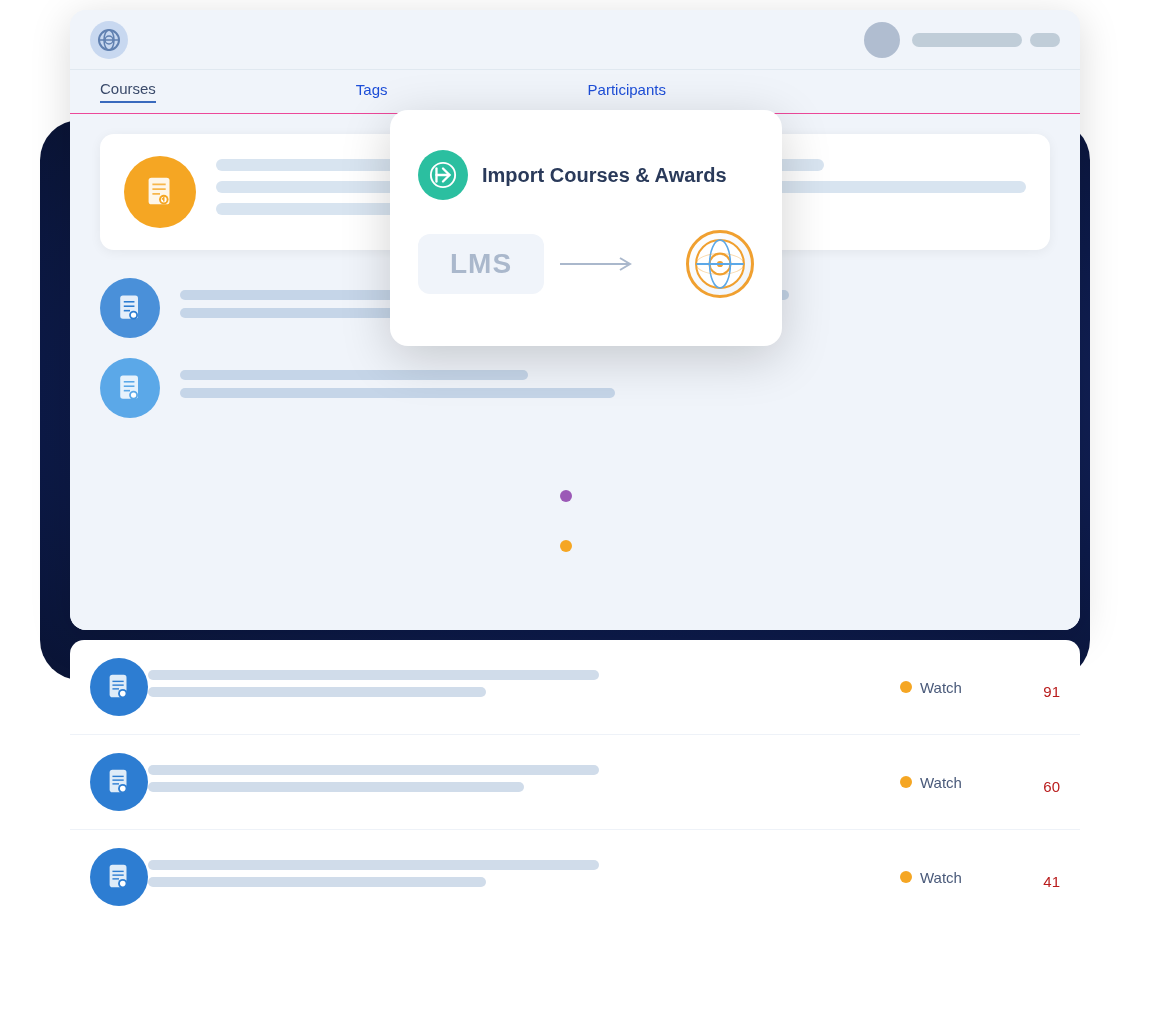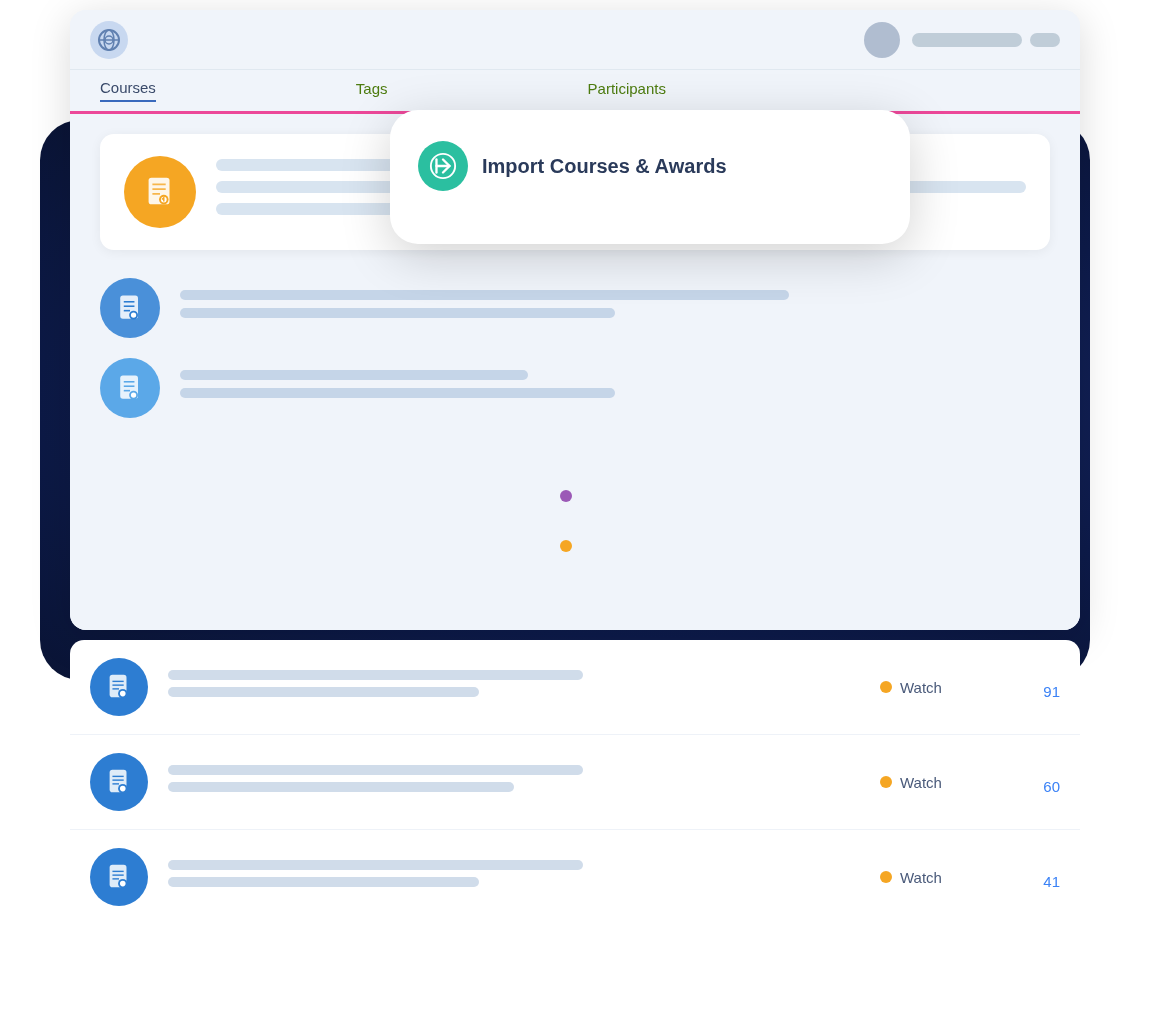--- a/index.html
+++ b/index.html
@@ -78,28 +78,28 @@
       background: #c0cdd8;
       border-radius: 7px;
       margin-left: 8px;
     }
 
     
     .nav-tabs {
       display: flex;
       padding: 0 30px;
       background: #f0f4fa;
-      border-bottom: 3px solid #ec4899;
+      border-bottom: 1px solid #ec4899;
       height: 44px;
       align-items: center;
       gap: 200px;
     }
     .nav-tab {
       font-size: 15px;
-      color: #4d7c0f;
+      color: #1d4ed8;
       cursor: pointer;
       padding-bottom: 4px;
     }
     .nav-tab.active {
       color: #3a4a6a;
       border-bottom: 2px solid #3a6abd;
     }
 
     
     .content-area {
@@ -171,24 +171,24 @@
     }
     .row-line.w70 { width: 70%; }
     .row-line.w50 { width: 50%; }
     .row-line.w40 { width: 40%; }
 
     
     .import-modal {
       position: absolute;
       top: 110px;
       left: 390px;
-      width: 520px;
+      width: 392px;
       background: #fff;
-      border-radius: 28px;
-      padding: 31px 28px;
+      border-radius: 18px;
+      padding: 40px 28px;
       box-shadow: 0 12px 50px rgba(0,0,0,0.18);
       z-index: 10;
     }
     .import-header {
       display: flex;
       align-items: center;
       gap: 14px;
       margin-bottom: 22px;
     }
     .import-icon-circle {
@@ -246,21 +246,20 @@
       left: 70px;
       width: 1010px;
       z-index: 5;
     }
     .list-item-row {
       display: flex;
       align-items: center;
       padding: 18px 20px;
       border-bottom: 1px solid #eef2f8;
       background: #fff;
-      gap: 20px;
     }
     .list-item-row:first-child { border-radius: 14px 14px 0 0; }
     .list-item-row:last-child { border-radius: 0 0 14px 14px; border-bottom: none; }
 
     .list-icon-circle {
       width: 58px;
       height: 58px;
       border-radius: 50%;
       background: #2d7dd2;
       display: flex;
@@ -293,21 +292,21 @@
       border-radius: 50%;
       background: #f5a623;
       flex-shrink: 0;
     }
     .tag-label {
       font-size: 15px;
       color: #4a5a7a;
     }
     .list-count {
       font-size: 15px;
-      color: #3b82f6;
+      color: #b91c1c;
       min-width: 40px;
       text-align: right;
       margin-top: 8px;
     }
 
     
     .deco-dot {
       position: absolute;
       border-radius: 50%;
       z-index: 6;
@@ -409,20 +408,39 @@
     <div class="import-icon-circle">
       <svg viewBox="0 0 30 30" fill="none" width="28" height="28">
         <circle cx="15" cy="15" r="13" stroke="white" stroke-width="2"></circle>
         <path d="M8 15 L22 15" stroke="white" stroke-width="2.5" stroke-linecap="round"></path>
         <path d="M15 8 L22 15 L15 22" stroke="white" stroke-width="2.5" stroke-linecap="round" stroke-linejoin="round"></path>
         <path d="M8 8 L8 22" stroke="white" stroke-width="2.5" stroke-linecap="round"></path>
       </svg>
     </div>
     <span class="import-title">Import Courses &amp; Awards</span>
   </div>
+  <div class="import-flow">
+    <div class="lms-box">LMS</div>
+    <div class="arrow-line">
+      <svg viewBox="0 0 80 20" width="80" height="20">
+        <line x1="0" y1="10" x2="70" y2="10" stroke="#aab8cc" stroke-width="2"></line>
+        <polyline points="60,4 70,10 60,16" fill="none" stroke="#aab8cc" stroke-width="2"></polyline>
+      </svg>
+    </div>
+    <div class="target-circle">
+      <svg viewBox="0 0 50 50" width="52" height="52">
+        <circle cx="25" cy="25" r="23" fill="white" stroke="#f0a030" stroke-width="2"></circle>
+        <circle cx="25" cy="25" r="10" stroke="#f0a030" stroke-width="2" fill="none"></circle>
+        <circle cx="25" cy="25" r="3" fill="#f0a030"></circle>
+        <line x1="2" y1="25" x2="48" y2="25" stroke="#5ba8e8" stroke-width="2"></line>
+        <ellipse cx="25" cy="25" rx="10" ry="23" stroke="#5ba8e8" stroke-width="1.5" fill="none"></ellipse>
+        <ellipse cx="25" cy="25" rx="23" ry="10" stroke="#f0a030" stroke-width="1" fill="none" opacity="0.4"></ellipse>
+      </svg>
+    </div>
+  </div>
 </div>
 
 <div class="deco-dot purple" style="width:12px;height:12px;top:490px;left:560px;"></div>
 <div class="deco-dot orange" style="width:12px;height:12px;top:540px;left:560px;"></div>
 
 <div class="bottom-list">
 
   <div class="list-item-row">
     <div class="list-icon-circle">
       <svg viewBox="0 0 32 32" fill="none">

